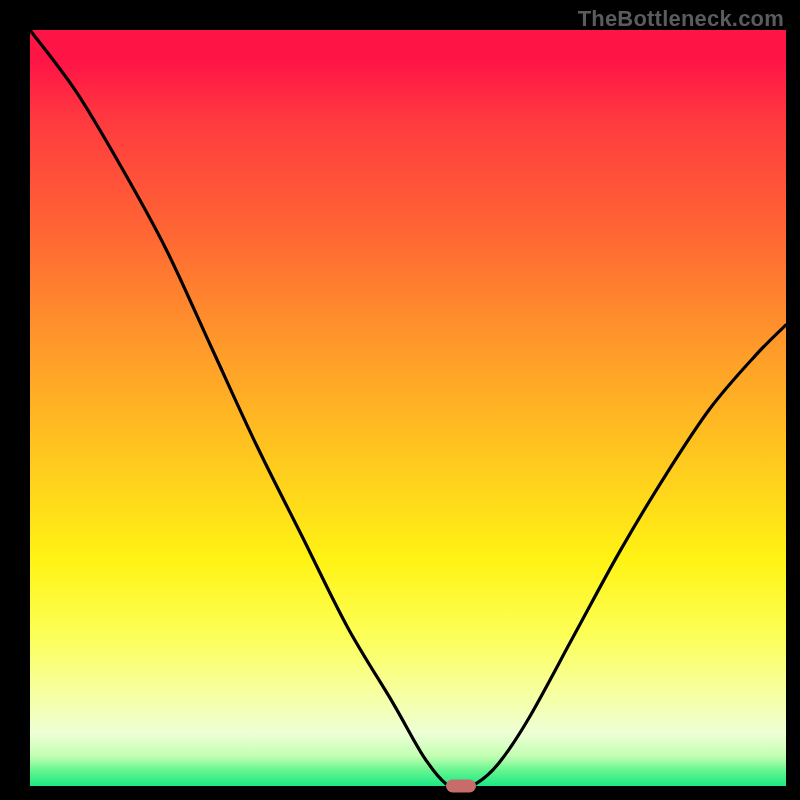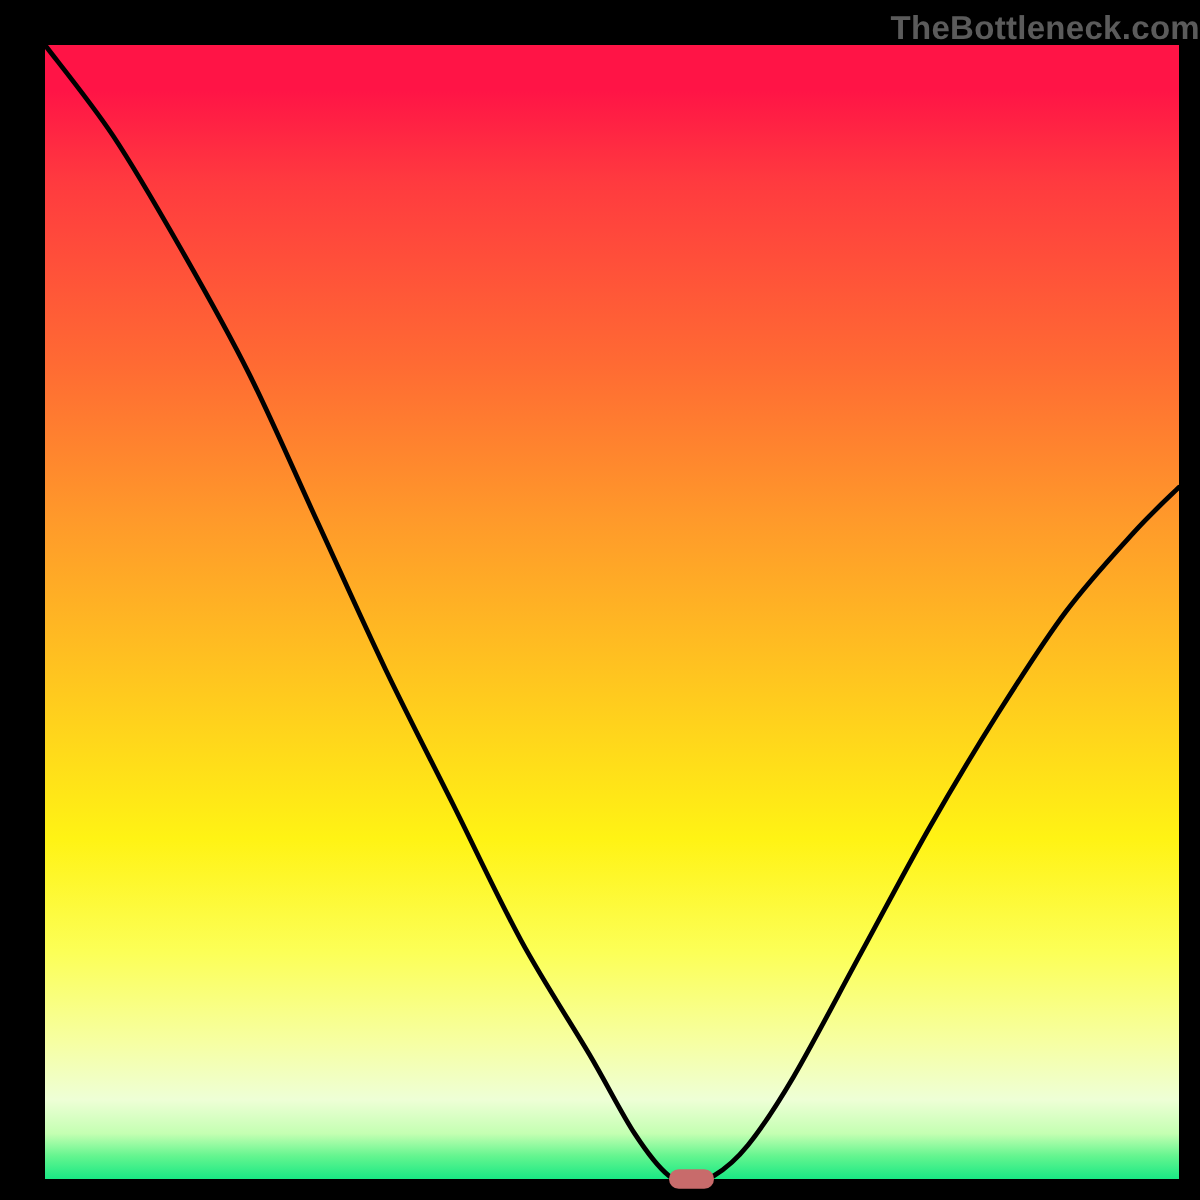--- a/index.html
+++ b/index.html
@@ -6,21 +6,21 @@
   html, body { width: 800px; height: 800px; overflow: hidden; background: #000; }
   .frame {
     position: relative;
     width: 800px;
     height: 800px;
     background: #000;
   }
   .watermark {
     position: absolute;
     top: 6px;
-    right: 0;
+    right: 16px;
     font-family: Arial, Helvetica, sans-serif;
     font-size: 22px;
     font-weight: 600;
     color: #5b5b5b;
     letter-spacing: 0.2px;
   }
   .plot {
     position: absolute;
     left: 30px;
     top: 30px;

